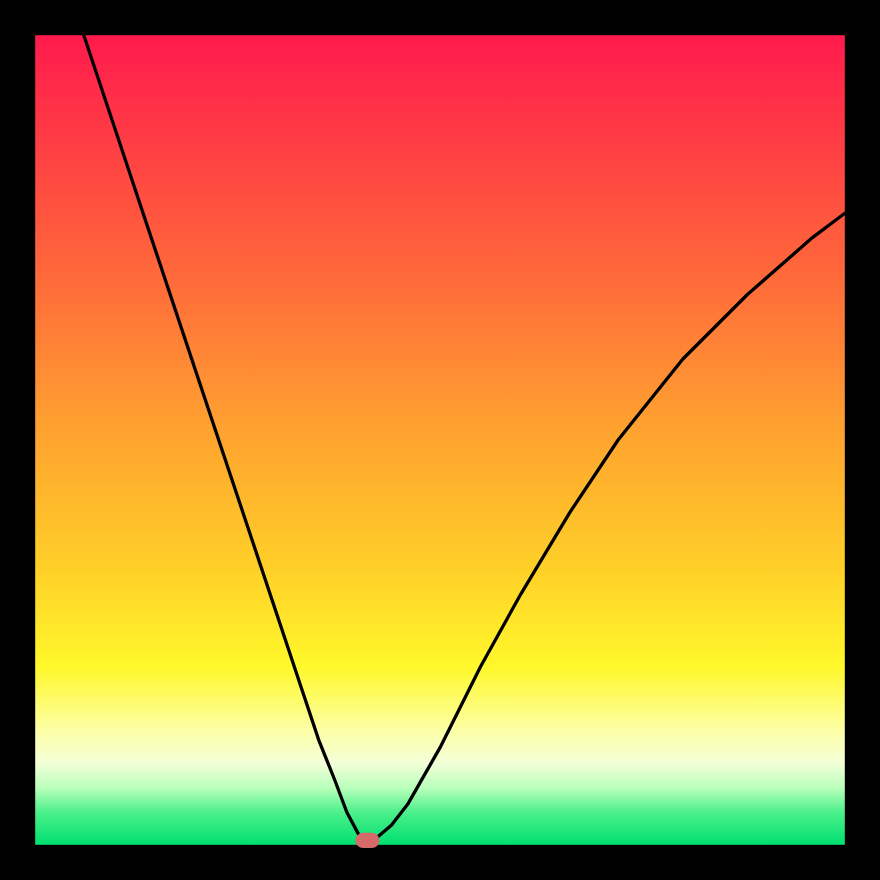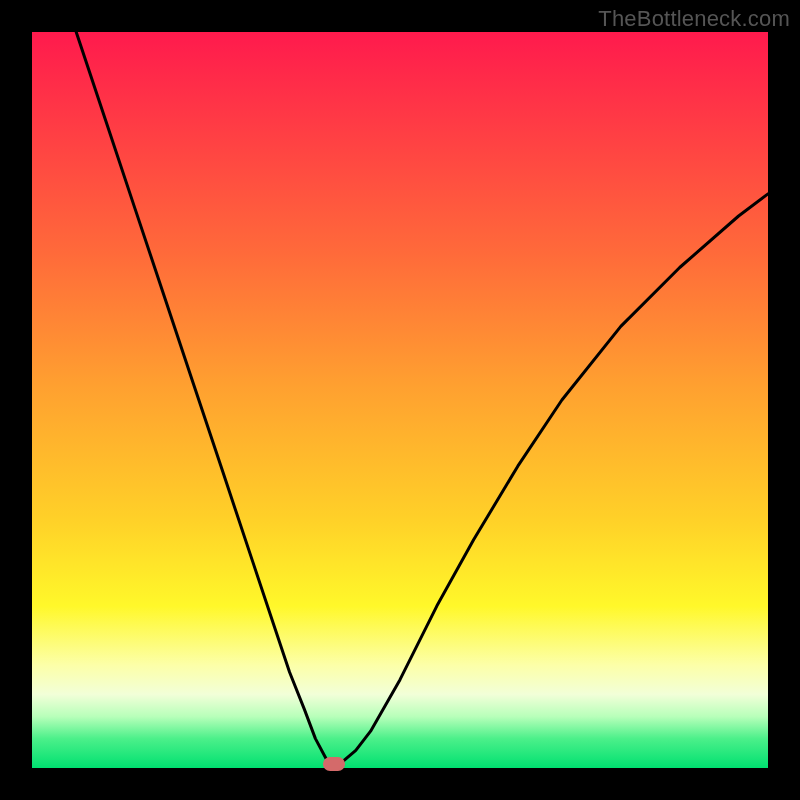--- a/index.html
+++ b/index.html
@@ -65,21 +65,20 @@
     width: 736px;
     height: 736px;
     overflow: visible;
   }
 </style>
 </head>
 <body>
 
 <div class="frame">
 
-  <div class="attribution">TheBottleneck.com</div>
 
   <div class="plot">
 
     <svg class="curve" viewBox="0 0 736 736" preserveAspectRatio="none">
       <path id="curve-path" fill="none" stroke="#000" stroke-width="3" stroke-linecap="round" stroke-linejoin="round" d="M44.2 0.0 L73.6 88.3 L103.0 176.6 L132.5 265.0 L161.9 353.3 L191.4 441.6 L220.8 529.9 L242.9 596.2 L257.6 640.3 L272.3 677.1 L283.4 706.6 L294.4 727.2 L301.8 731.6 L309.1 730.8 L323.8 718.3 L338.6 699.2 L368.0 647.7 L404.8 574.1 L441.6 507.8 L485.8 434.2 L529.9 368.0 L588.8 294.4 L647.7 235.5 L706.6 184.0 L736.0 161.9"></path>
     </svg>
 
     <div id="marker" class="marker" style="left: 301.76px; top: 732.32px; background: rgb(212, 106, 106);"></div>
 
   </div>

